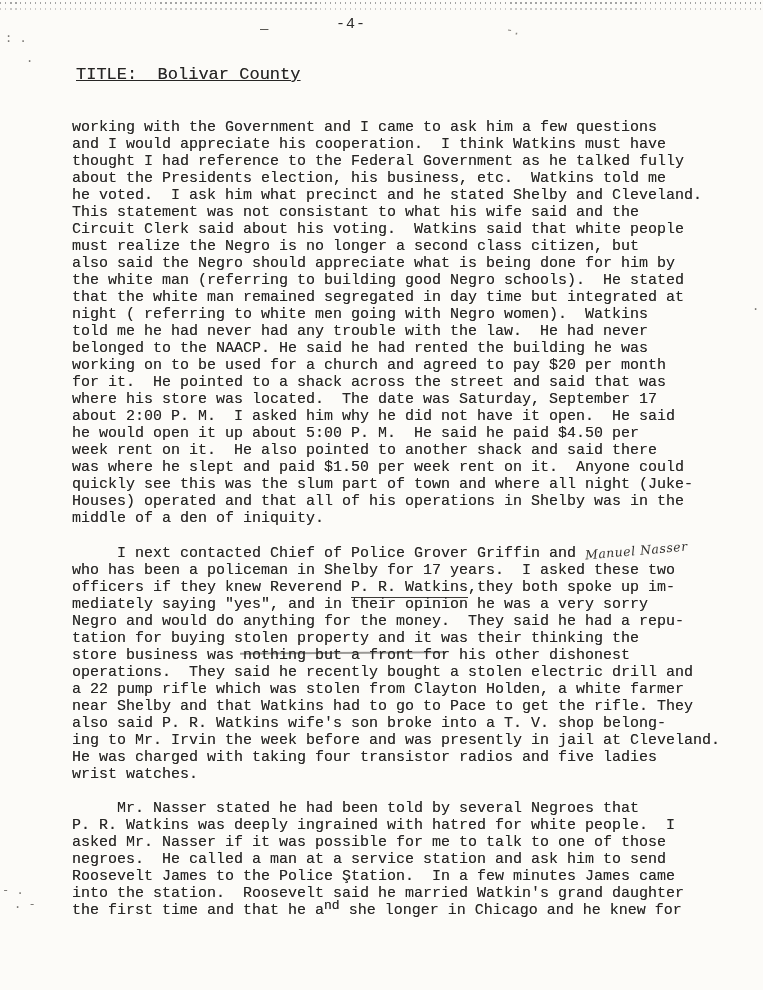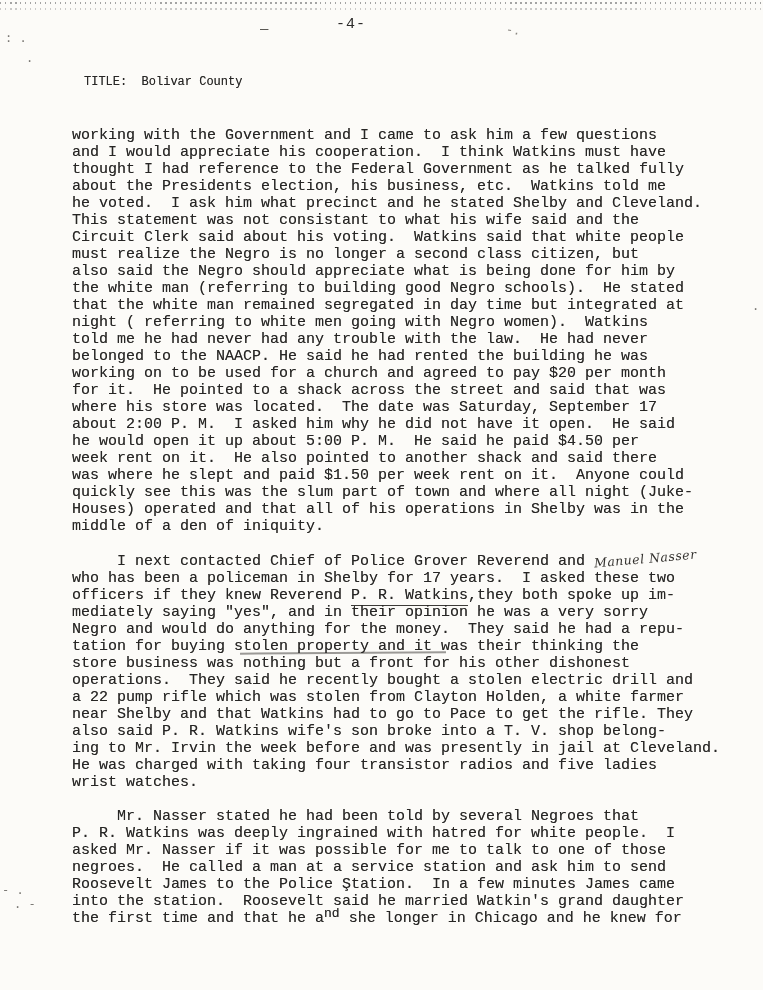--- a/index.html
+++ b/index.html
@@ -44,24 +44,25 @@
 
   main {
     position: absolute;
     top: 0; left: 0; right: 0;
     padding: 62px 28px 0 72px;
     font-size: 15px;
     line-height: 17px;
     text-shadow: 0 0 0.5px rgba(45,43,40,.55);
   }
   .doc-title {
-    margin: 12px;
-    font-size: 12px;
+    margin: 4px;
+    font-size: 17px;
     font-weight: normal;
     white-space: pre-wrap;
+    text-decoration: underline;
   }
   p.para {
     margin: 17px 0 0 0;
     white-space: pre-wrap;
   }
   p.para.first { margin-top: 36px; }
 
   .handwritten {
     display: inline-block;
     font-family: "DejaVu Serif", serif;
@@ -134,21 +135,21 @@
 where his store was located.  The date was Saturday, September 17
 about 2:00 P. M.  I asked him why he did not have it open.  He said
 he would open it up about 5:00 P. M.  He said he paid $4.50 per
 week rent on it.  He also pointed to another shack and said there
 was where he slept and paid $1.50 per week rent on it.  Anyone could
 quickly see this was the slum part of town and where all night (Juke-
 Houses) operated and that all of his operations in Shelby was in the
 middle of a den of iniquity.</span></p>
 
 
-    <p class="para"><span>     I next contacted Chief of Police Grover Reverend and </span><span class="handwritten">Manuel Nasser</span><span>
+    <p class="para"><span>     I next contacted Chief of Police Grover Griffin and </span><span class="handwritten">Manuel Nasser</span><span>
 who has been a policeman in Shelby for 17 years.  I asked these two
 officers if they knew Reverend </span><span class="underlined">P. R. Watkins</span><span>,they both spoke up im-
 mediately saying "yes", and in their opinion he was a very sorry
 Negro and would do anything for the money.  They said he had a repu-
 tation for buying stolen property and it was their thinking the
 store business was nothing but a front for his other dishonest
 operations.  They said he recently bought a stolen electric drill and
 a 22 pump rifle which was stolen from Clayton Holden, a white farmer
 near Shelby and that Watkins had to go to Pace to get the rifle. They
 also said P. R. Watkins wife's son broke into a T. V. shop belong-

